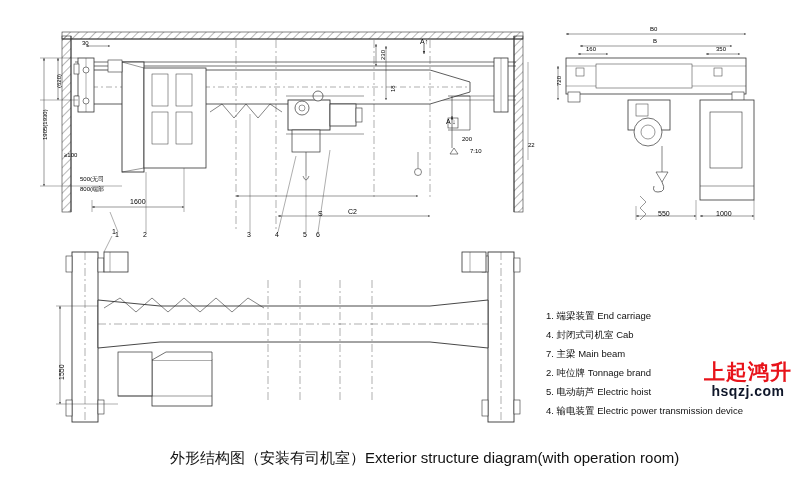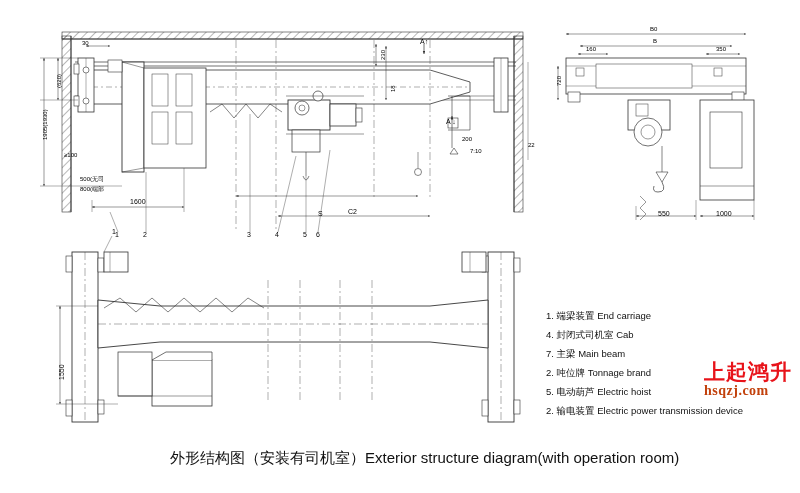--- a/index.html
+++ b/index.html
@@ -52,35 +52,35 @@
     left: 170px;
     top: 449px;
     font-size: 15px;
     color: #111;
     white-space: nowrap;
   }
   .brand {
     position: absolute;
     right: 8px;
     bottom: 6px;
-    text-align: left;
+    text-align: center;
   }
   .brand-cn {
     font-family: "Liberation Serif", serif;
     font-size: 21px;
     font-weight: bold;
     color: #e8131a;
     letter-spacing: 1px;
     line-height: 22px;
   }
   .brand-url {
-    font-family: Liberation Serif, serif;
+    font-family: Liberation Sans, sans-serif;
     font-size: 14px;
     font-weight: bold;
-    color: #c2410c;
+    color: #0f172a;
     line-height: 16px;
     letter-spacing: 0.5px;
   }
   .vtxt {
     transform-origin: left top;
     transform: rotate(-90deg);
   }
 </style>
 </head>
 <body>
@@ -311,21 +311,21 @@
 
   <div class="txt vtxt" style="left:58px; top:380px; font-size:7px;">1550</div>
   <div class="txt" style="left:112px; top:228px; font-size:7px;">1</div>
 
   <div class="legend">
     <div class="legend-item">1. 端梁装置 End carriage</div>
     <div class="legend-item">4. 封闭式司机室 Cab</div>
     <div class="legend-item">7. 主梁 Main beam</div>
     <div class="legend-item">2. 吨位牌 Tonnage brand</div>
     <div class="legend-item">5. 电动葫芦 Electric hoist</div>
-    <div class="legend-item">2. 输电装置 Electric power transmission device</div>
+    <div class="legend-item">4. 输电装置 Electric power transmission device</div>
   </div>
 
   <div class="caption">外形结构图（安装有司机室）Exterior structure diagram(with operation room)</div>
 
   <div class="brand">
     <div class="brand-cn">上起鸿升</div>
     <div class="brand-url">hsqzj.com</div>
   </div>
 
 </div>

